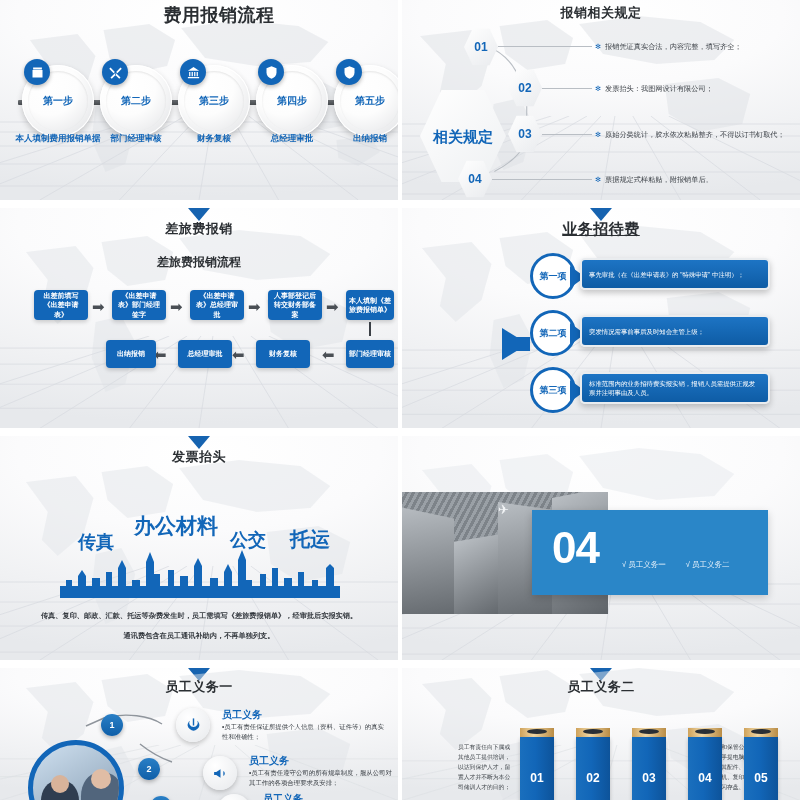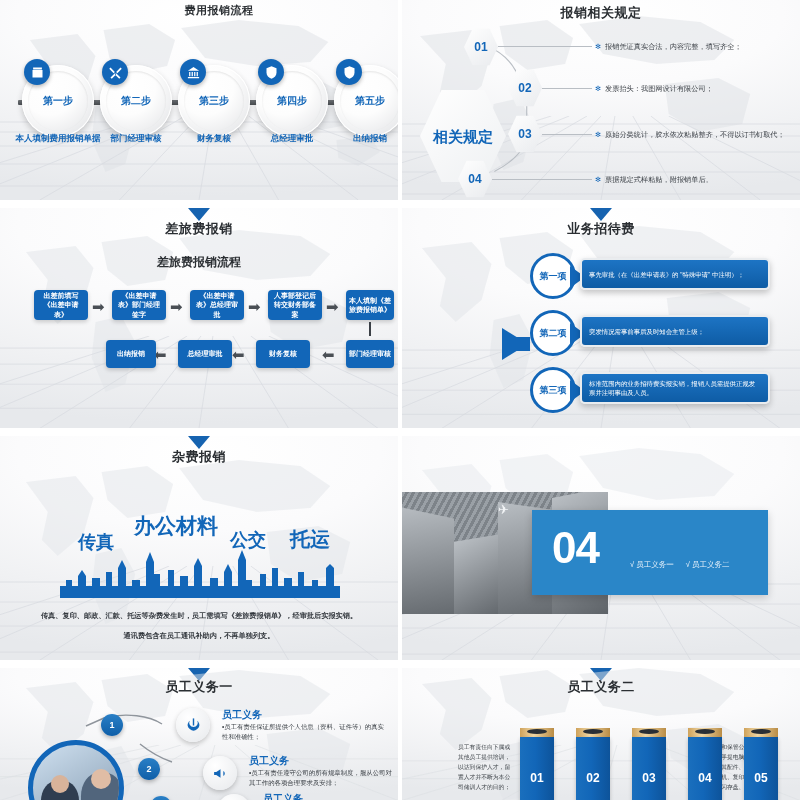--- a/index.html
+++ b/index.html
@@ -32,21 +32,21 @@
 
   
   .ptr { position:absolute; top:0; left:50%; transform:translateX(-50%);
          width:0;height:0;border-left:11px solid transparent;border-right:11px solid transparent;
          border-top:13px solid #1663b0; }
 
   .stitle { position:absolute; left:0; right:0; text-align:center; font-weight:bold;
             color:#2b2f33; letter-spacing:.5px; }
 
   
-  .s1 .stitle { top:3px; font-size:11px;padding-left:40px; }
+  .s1 .stitle { top:3px; font-size:18px;padding-left:40px; }
   .steps { position:absolute; top:55px; left:10px; right:8px; height:72px; }
   .connbar { position:absolute; top:45px; left:8px; right:14px; height:5px;
              background:linear-gradient(#6f7377,#4c5054); border-radius:1px; }
   .connarrow { position:absolute; top:39px; right:0; width:0;height:0;
                border-top:8px solid transparent;border-bottom:8px solid transparent;border-left:11px solid #6f7377; }
   .step { position:absolute; top:10px; width:72px; height:72px; }
   .step .disc { position:absolute; inset:0; border-radius:50%;
      background:radial-gradient(circle at 38% 30%, #ffffff 0%, #fdfdfd 42%, #e9eaec 78%, #dcdee1 100%);
      box-shadow:0 3px 6px rgba(0,0,0,.20), inset 0 0 0 1px #fff; }
   .step .disc::after{ content:""; position:absolute; inset:6px; border-radius:50%;
@@ -85,21 +85,21 @@
   .s3 .sub { position:absolute; top:46px; left:0;right:0; text-align:center;
              font-size:12px; font-weight:bold; color:#2b2f33; }
   .fbox { position:absolute; background:#1266b8; border-radius:4px; color:#fff;
           font-size:7px; line-height:9.5px; font-weight:bold; text-align:center;
           display:flex;align-items:center;justify-content:center; padding:2px 3px;
           box-shadow:0 2px 4px rgba(0,0,0,.18); }
   .farr { position:absolute; color:#4a4f55; font-size:15px; line-height:1; }
   .vline{ position:absolute; width:2px; background:#3b4046; }
 
   
-  .s4 .stitle { top:12px; font-size:13px; }
+  .s4 .stitle { top:12px; font-size:15px;text-decoration:underline; }
   .circ-big { position:absolute; left:30px; top:96px; width:78px;height:78px;border-radius:50%;
      border:4px solid #1266b8; background:rgba(255,255,255,.55);
      display:flex;align-items:center;justify-content:center;
      color:#12243a; font-weight:bold; font-size:13px; }
   .bigarrow { position:absolute; left:100px; top:120px; width:0;height:0;
      border-top:16px solid transparent;border-bottom:16px solid transparent;border-left:26px solid #1266b8; }
   .bigarrow::before{ content:""; position:absolute; left:-22px; top:-7px; width:24px;height:14px;background:#1266b8; }
   .circ-s { position:absolute; width:46px;height:46px;border-radius:50%;
      border:3px solid #1266b8; background:#fff;
      display:flex;align-items:center;justify-content:center;
@@ -126,21 +126,21 @@
              linear-gradient(150deg,#cfd3d7,#6e7479 60%,#42474c);
            overflow:hidden; }
   .photo .bld { position:absolute; background:linear-gradient(160deg,#b9bec3,#54595e); }
   .photo .plane { position:absolute; color:#f2f4f6; font-size:13px; }
   .bluecard { position:absolute; left:130px; top:74px; width:236px; height:85px;
               background:#2a86c8; box-shadow:0 3px 8px rgba(0,0,0,.18); }
   .bignum { position:absolute; left:20px; top:16px; color:#fff; font-weight:bold;
             font-size:44px; line-height:44px; letter-spacing:-1px; }
   .bc-title { position:absolute; left:96px; top:20px; color:#fff; font-weight:bold;
               font-size:20px; letter-spacing:2px; }
-  .bc-subs { position:absolute; left:98px; top:50px; display:flex; gap:12px;
+  .bc-subs { position:absolute; left:90px; top:50px; display:flex; gap:20px;
              color:#eaf3fb; font-size:7.5px;text-align:center; }
 
   
   .s7 .stitle { top:10px; font-size:13px; }
   .avatar { position:absolute; left:28px; top:72px; width:96px;height:96px;border-radius:50%;
      border:5px solid #1266b8; overflow:hidden;
      background:linear-gradient(150deg,#cfe0ef,#7f96ad); }
   .avatar .p1,.avatar .p2{ position:absolute; bottom:0; border-radius:40% 40% 0 0; }
   .numdot { position:absolute; width:22px;height:22px;border-radius:50%;
      background:linear-gradient(#2a7fc6,#0f5ea8); color:#fff; font-size:9px; font-weight:bold;
@@ -464,21 +464,21 @@
             <line x1="290" y1="94" x2="234" y2="0"></line>
           <line x1="380" y1="94" x2="252" y2="0"></line>
           <line x1="0" y1="16" x2="400" y2="16"></line>
             <line x1="0" y1="36" x2="400" y2="36"></line>
           <line x1="0" y1="60" x2="400" y2="60"></line>
             <line x1="0" y1="86" x2="400" y2="86"></line>
         </g>
       </svg>
     </div>
 
-    <div class="stitle">杂费报销</div>
+    <div class="stitle">发票抬头</div>
 
     <div class="kw" style="left:78px;  top:94px; font-size:18px">传真</div>
     <div class="kw" style="left:134px; top:76px; font-size:21px">办公材料</div>
     <div class="kw" style="left:230px; top:92px; font-size:18px">公交</div>
     <div class="kw" style="left:290px; top:90px; font-size:20px">托运</div>
 
     <div class="skyline">
       <svg viewBox="0 0 280 52" preserveAspectRatio="none">
         <path fill="#1266b8" d="M0 52 L0 40 L6 40 L6 34 L12 34 L12 40 L18 40 L18 30 L22 24 L26 30 L26 40 L32 40 L32 32 L40 32 L40 40 L46 40 L46 26 L52 26 L52 40 L58 40 L58 22 L62 14 L66 22 L66 40 L72 40 L72 34 L80 34 L80 40 L86 40 L86 16 L90 6 L94 16 L94 28 L100 28 L100 40 L108 40 L108 24 L114 24 L114 40 L120 40 L120 30 L128 30 L128 40 L134 40 L134 20 L138 12 L142 20 L142 40 L150 40 L150 32 L158 32 L158 40 L164 40 L164 26 L168 18 L172 26 L172 40 L178 40 L178 14 L182 4 L186 14 L186 34 L192 34 L192 40 L200 40 L200 28 L206 28 L206 40 L212 40 L212 22 L218 22 L218 40 L224 40 L224 32 L232 32 L232 40 L238 40 L238 26 L244 26 L244 40 L252 40 L252 34 L258 34 L258 40 L266 40 L266 22 L270 18 L274 22 L274 40 L280 40 L280 52 Z"></path>
       </svg>

